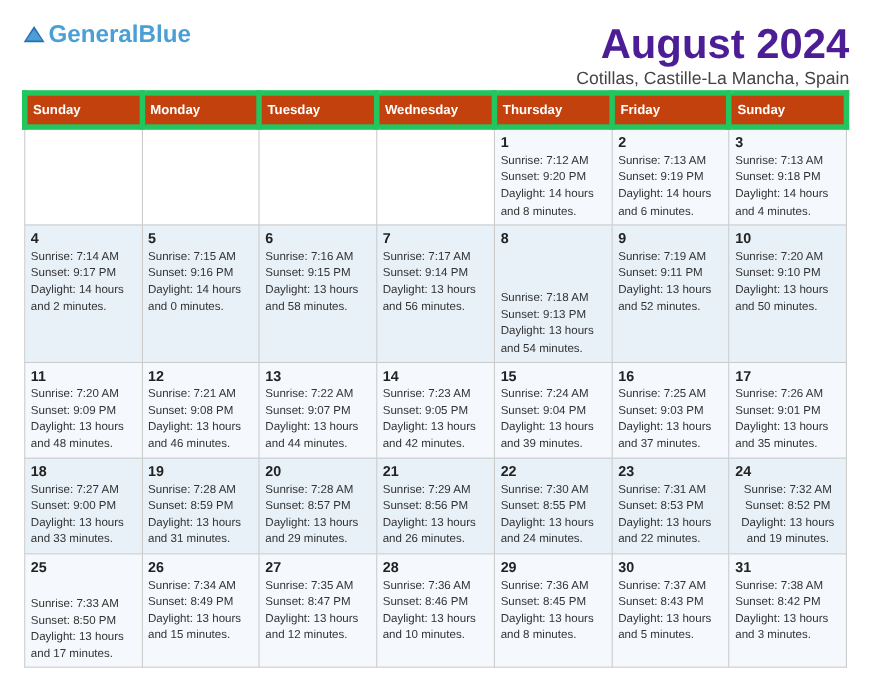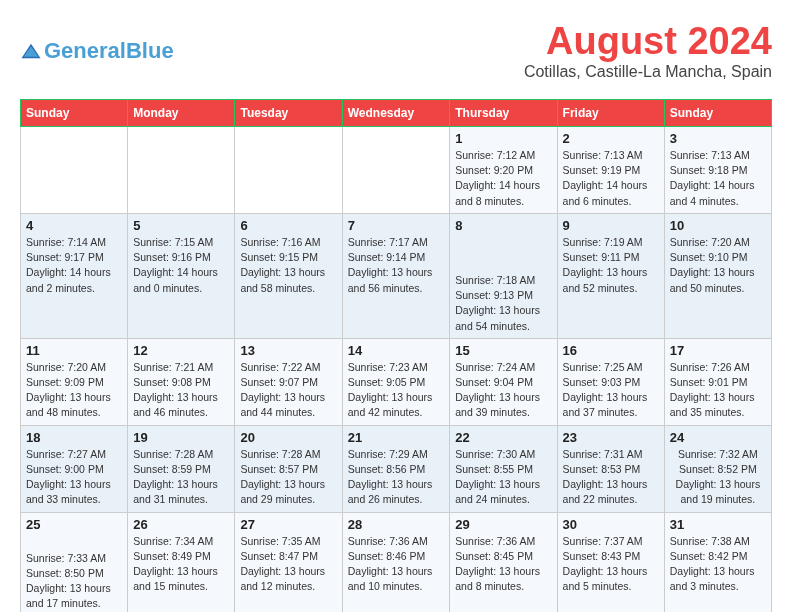--- a/index.html
+++ b/index.html
@@ -6,22 +6,22 @@
     body {
       font-family: Arial, sans-serif;
       background: #fff;
       width: 792px;
       min-height: 612px;
       padding: 20px;
     }
     .header-area {
       display: flex;
       justify-content: space-between;
-      align-items: center;
-      margin-bottom: 18px;
+      align-items: flex-start;
+      margin-bottom: 1px;
     }
     .logo {
       display: flex;
       flex-direction: column;
       align-items: flex-start;
     }
     .logo-text {
       font-size: 22px;
       font-weight: bold;
       color: #1a3a6b;
@@ -29,39 +29,39 @@
     }
     .logo-text span {
       color: #4a9fd4;
     }
     .title-area {
       text-align: right;
     }
     .month-year {
       font-size: 38px;
       font-weight: bold;
-      color: #ef4444;
+      color: #4c1d95;
     }
     .location {
       font-size: 16px;
       color: #444;
     }
     table {
       width: 100%;
       border-collapse: collapse;
       font-size: 11px;
     }
     thead tr th {
-      background: #ef4444;
+      background: #c2410c;
       color: #fff;
       text-align: left;
       padding: 6px 5px;
       font-size: 12px;
       font-weight: bold;
-      border: 1px solid #22c55e;
+      border: 5px solid #22c55e;
     }
     tbody tr td {
       border: 1px solid #ccc;
       vertical-align: top;
       padding: 4px 5px;
       width: 108px;
       min-height: 80px;
       background: #fff;
     }
     tbody tr:nth-child(odd) td {

